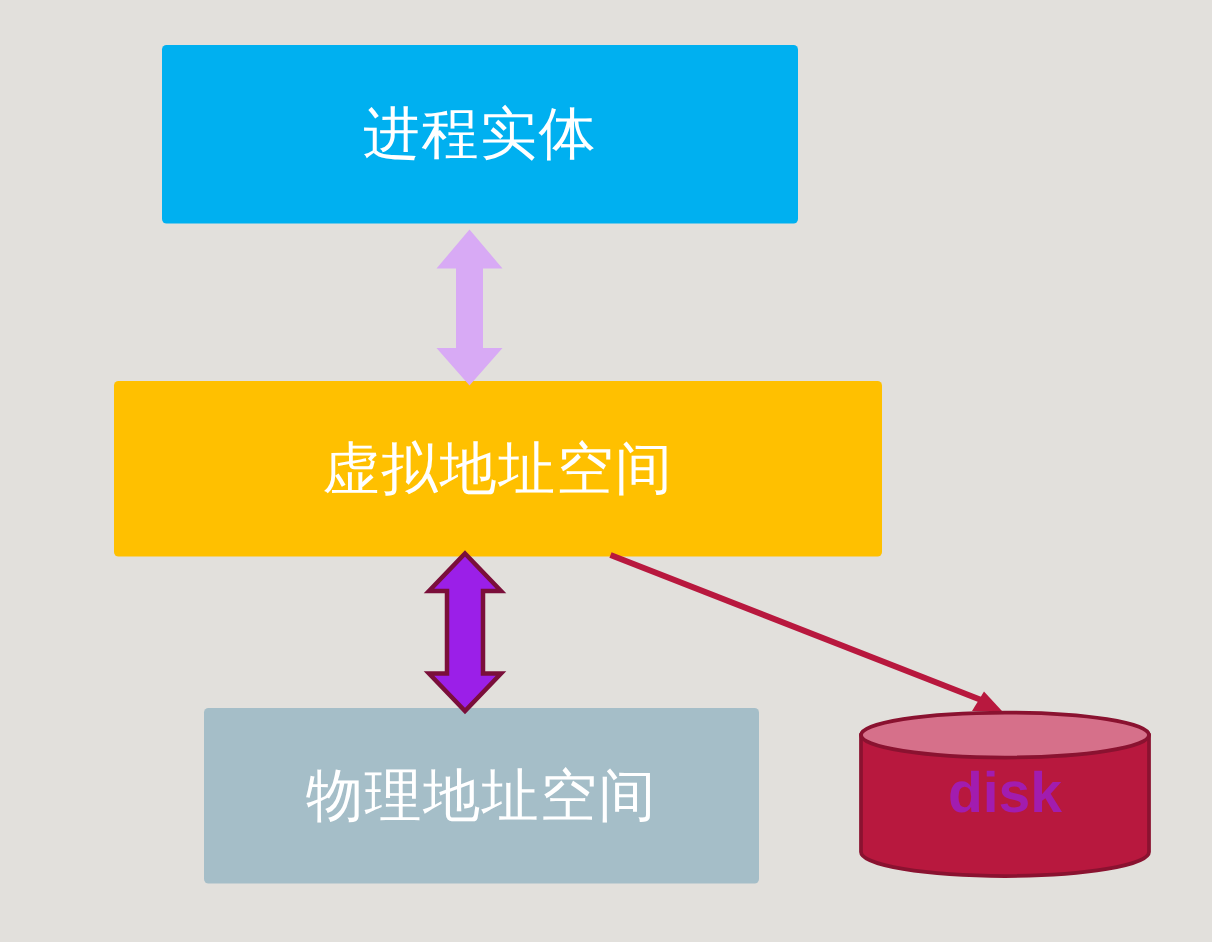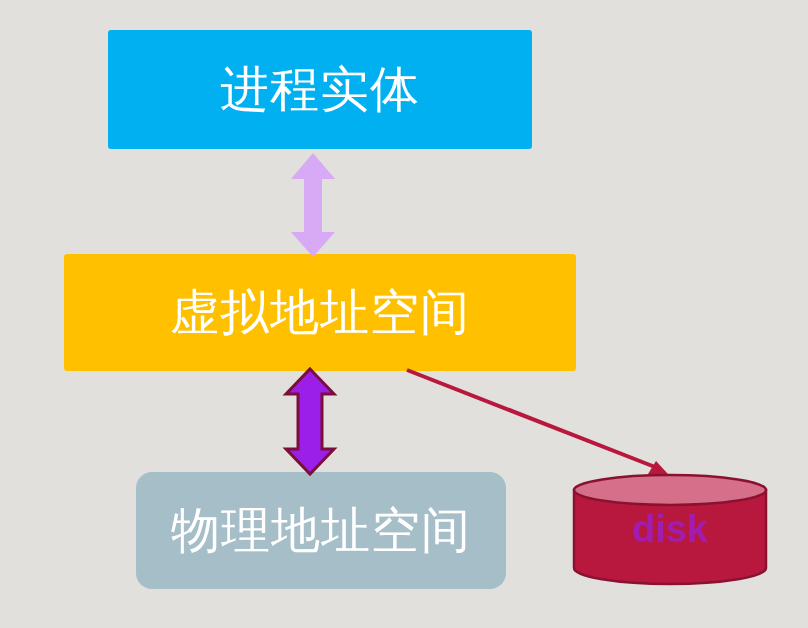--- a/index.html
+++ b/index.html
@@ -3,25 +3,25 @@
   <meta charset="utf-8">
   <style>
     html, body { margin: 0; padding: 0; }
     body {
       width: 808px; height: 628px; position: relative; overflow: hidden;
       background: #e2e0dc;
       font-family: "DejaVu Sans", sans-serif;
     }
     .box {
       position: absolute; display: flex; align-items: center; justify-content: center;
-      color: #ffffff; font-size: 49px; border-radius: 3px; letter-spacing: 1px;
+      color: #ffffff; font-size: 38px; border-radius: 3px; letter-spacing: 1px;
     }
     #box-process { left: 108px; top: 30px; width: 424px; height: 119px; background: #00b0f0; }
-    #box-virtual { left: 64px; top: 254px; width: 512px; height: 117px; background: #ffc000; }
-    #box-physical { left: 136px; top: 472px; width: 370px; height: 117px; background: #a5bec8; border-radius: 16px; }
+    #box-virtual { left: 76px; top: 254px; width: 512px; height: 117px; background: #ffc000; }
+    #box-physical { left: 136px; top: 472px; width: 370px; height: 117px; background: #a5bec8; }
     svg.overlay { position: absolute; left: 0; top: 0; }
     .disk-label {
       position: absolute; left: 572px; top: 508px; width: 196px; text-align: center;
       color: #a21caf; font-size: 38px; font-weight: bold;
       font-family: "Liberation Sans", sans-serif;
     }
   </style>
 </head>
 <body>
 

